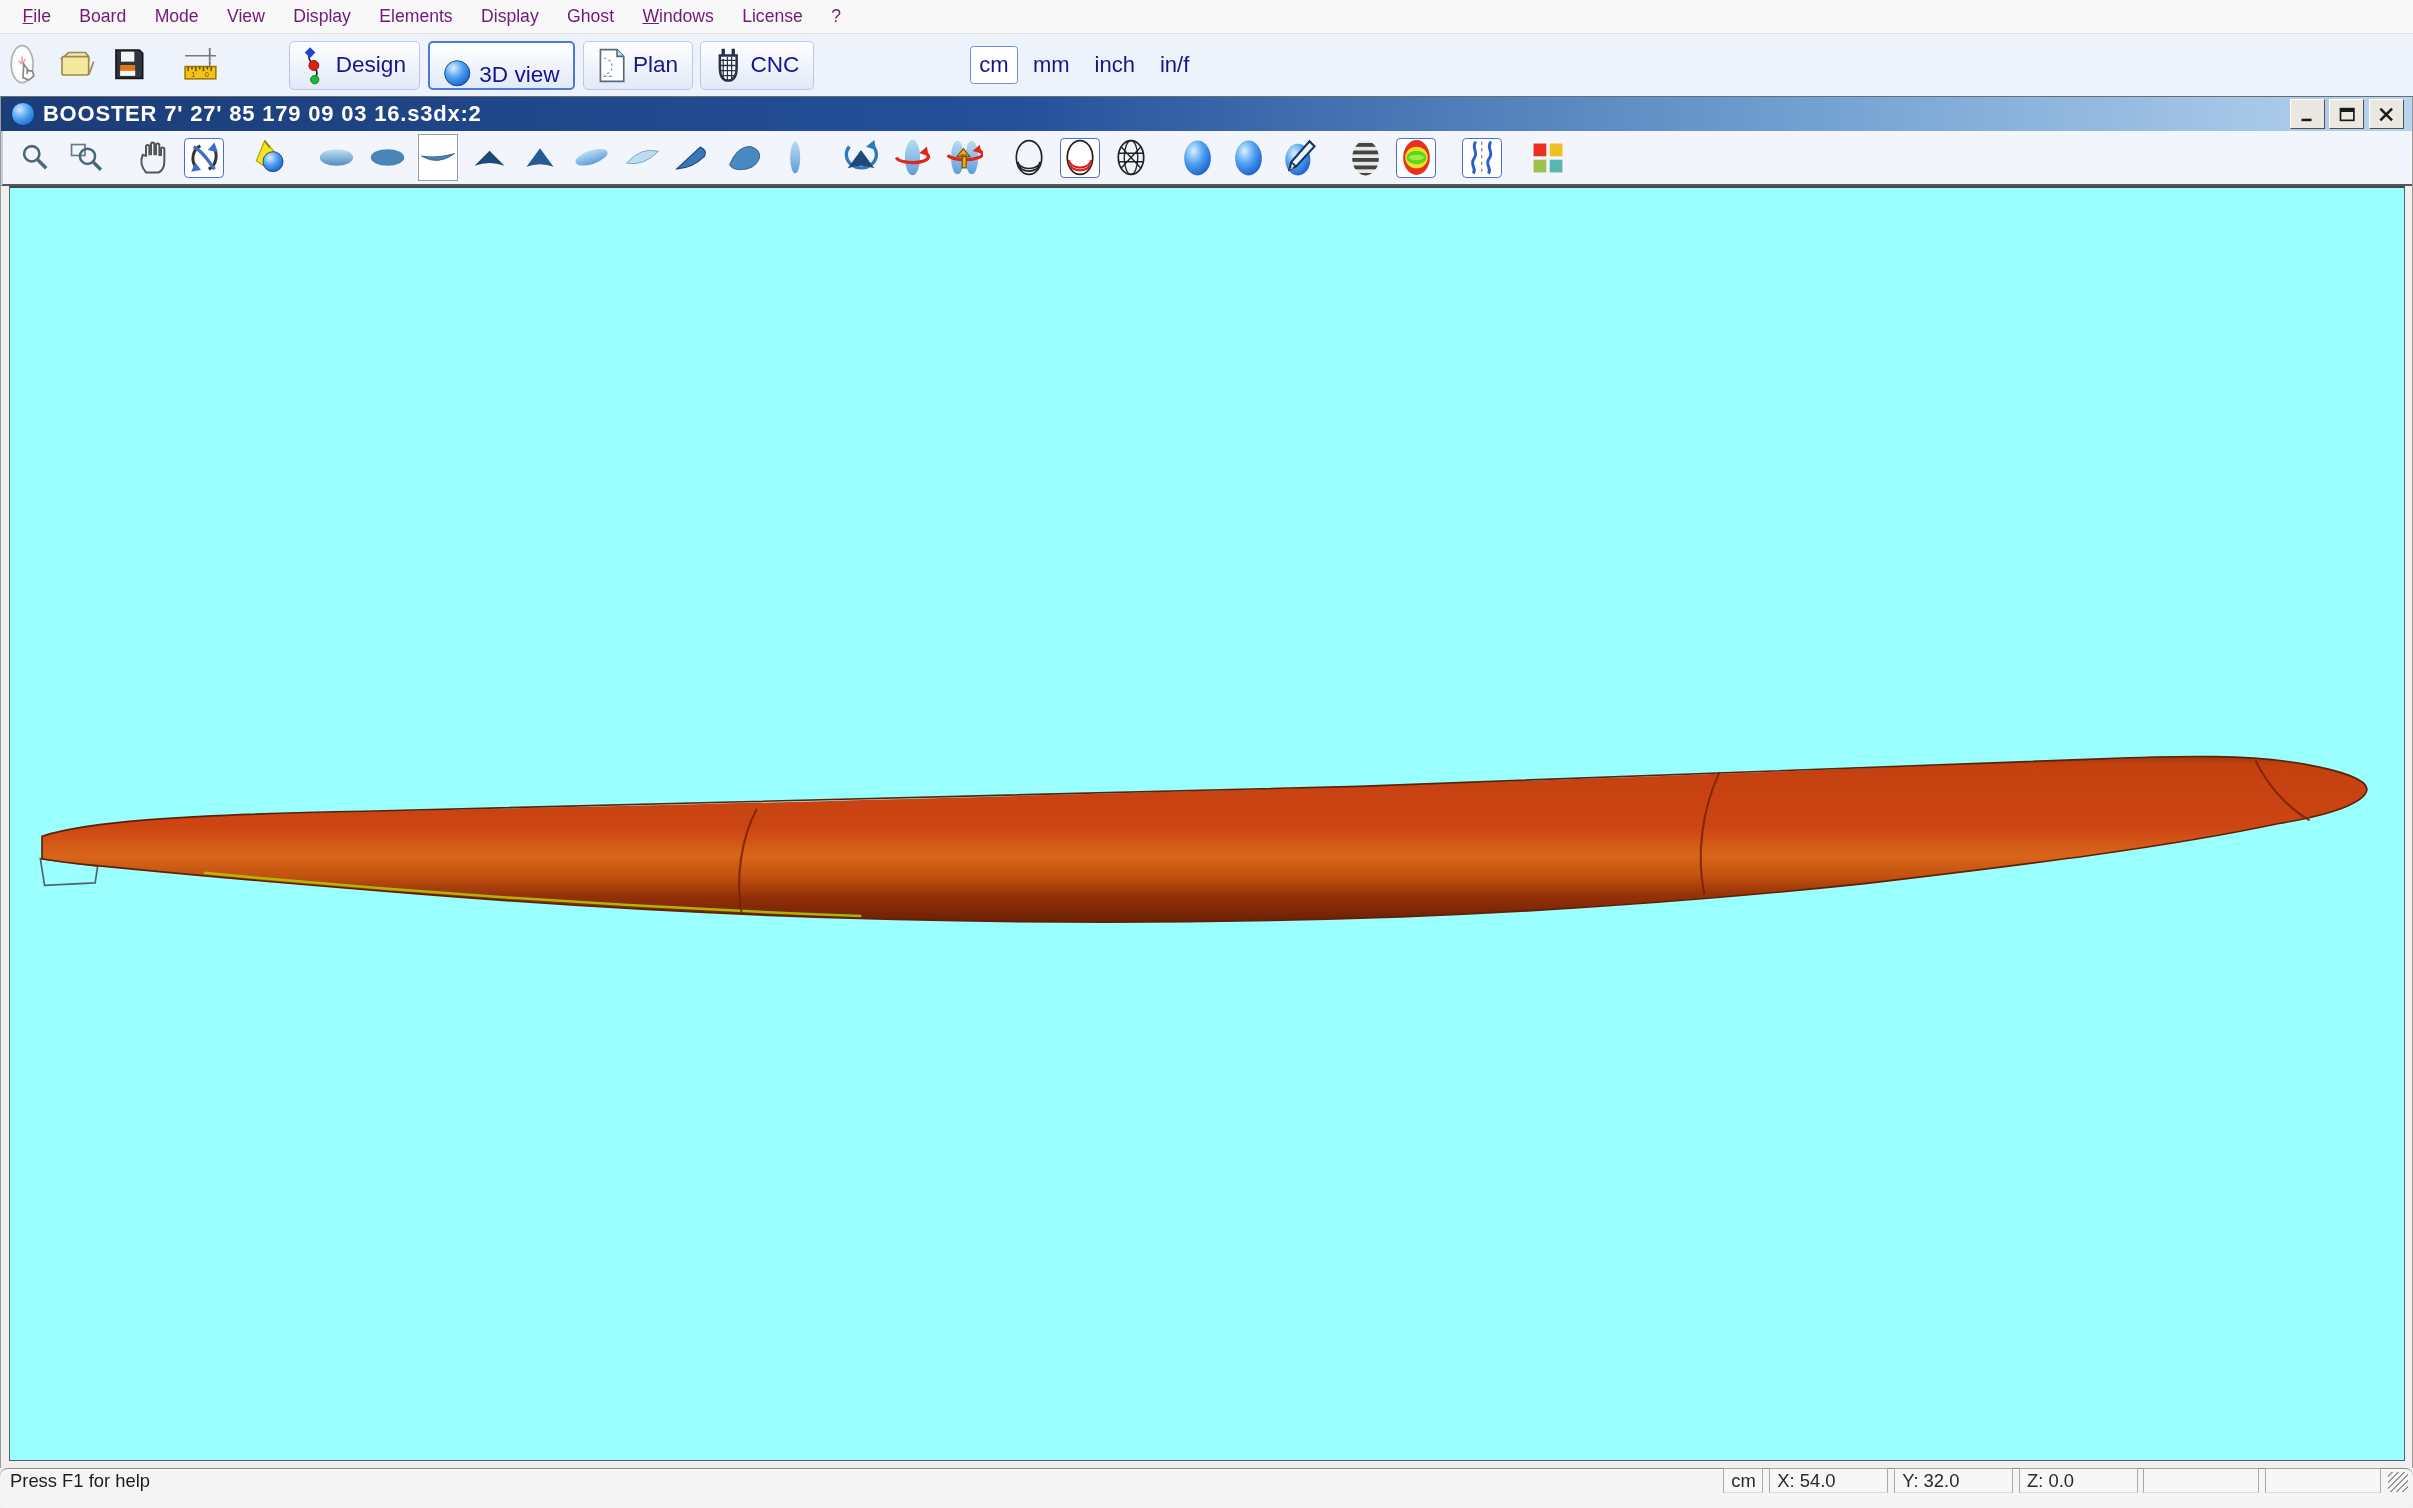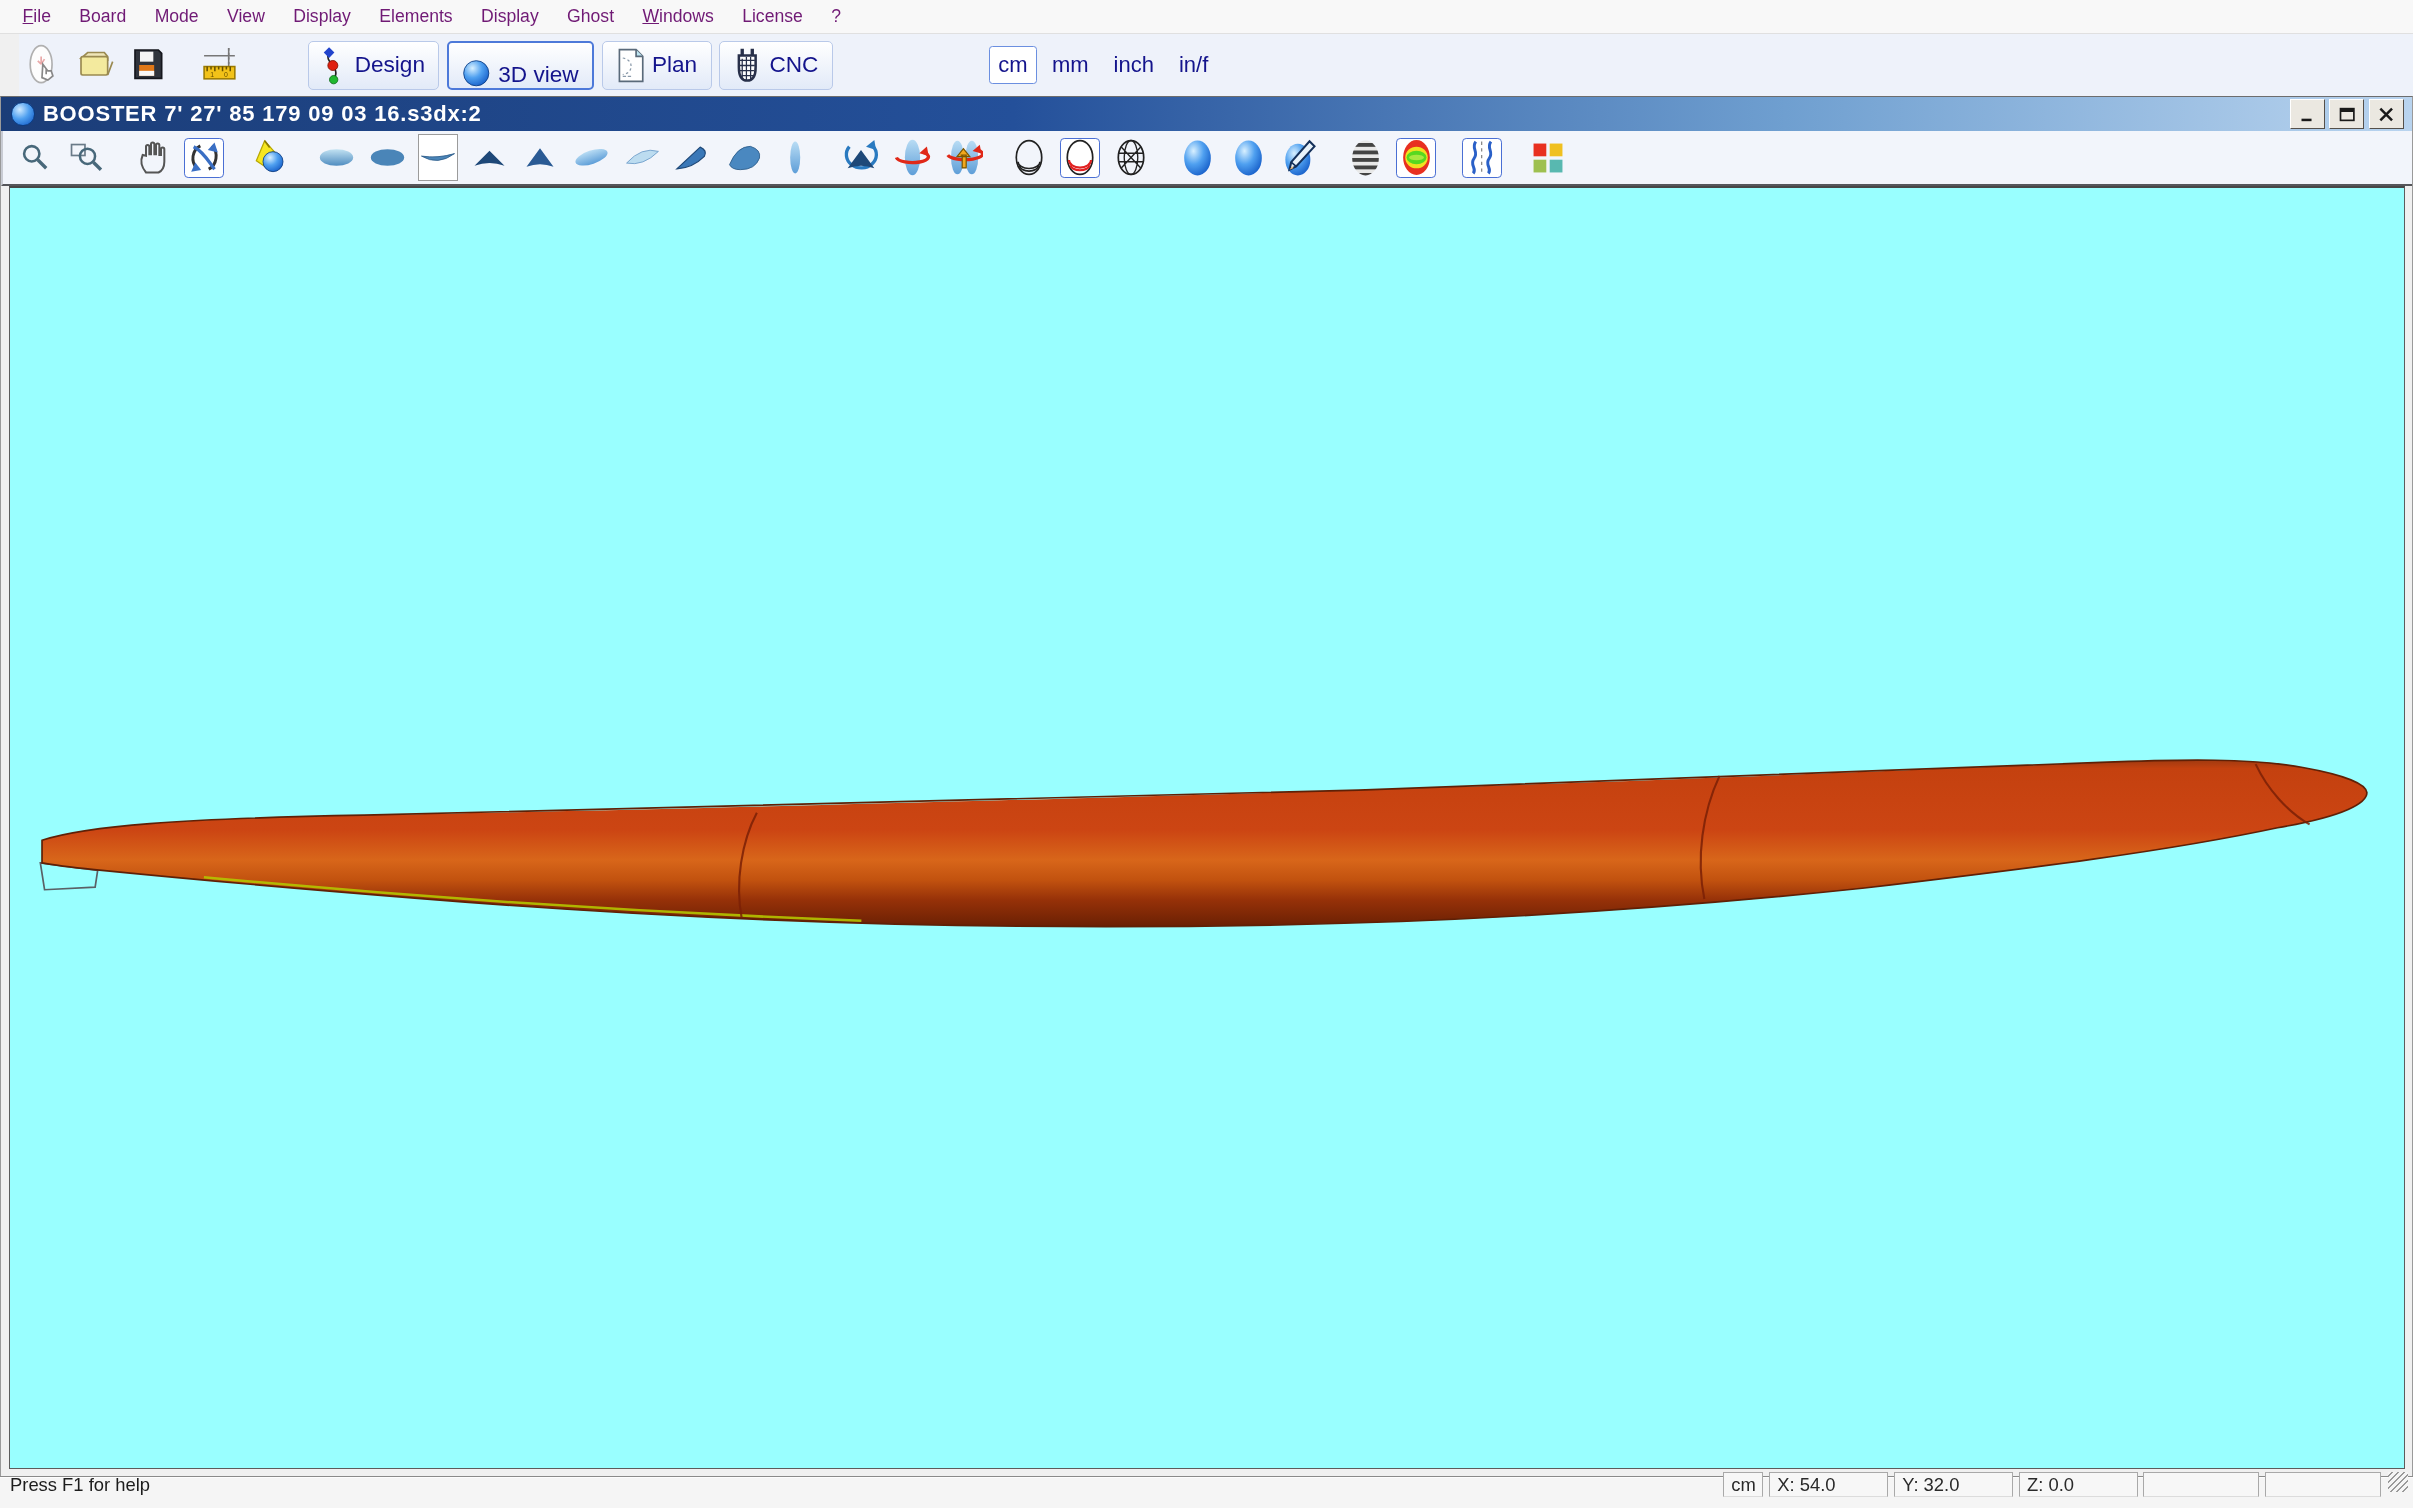--- a/index.html
+++ b/index.html
@@ -6,21 +6,21 @@
   html,body { width:2413px; height:1508px; overflow:hidden; }
   body { font-family:"Liberation Sans", sans-serif; background:#f0f0f0; }
   .app { width:2413px; height:1508px; display:flex; flex-direction:column; background:#f0f0f0; }
 
   
   .menubar { height:34px; background:#f8f8f8; display:flex; align-items:center; padding-left:8.4px; border-bottom:0.8px solid #e0e0e0; }
   .menu-item { display:inline-block; font-size:17.6px; color:#701a75; padding:3.4px 14.2px; cursor:default; }
   .menu-item.accel::first-letter { text-decoration:underline; }
 
   
-  .toolbar1 { height:62px; background:#eef2fa; display:flex; align-items:center; padding-left:5px;margin-left:19px; }
+  .toolbar1 { height:62px; background:#eef2fa; display:flex; align-items:center; padding-left:5px; }
   .tool-ico { width:40px; height:44px; display:flex; align-items:center; justify-content:center; margin-right:11.7px; }
   .tool-ico.pre-gap { margin-left:22px; }
   .mode-btn { height:49px; display:flex; align-items:center; gap:7.5px; padding:0 13.4px; margin-left:7.5px;
               background:linear-gradient(#ffffff,#e2eaf8); border:1.7px solid #b9c9e9; border-radius:5px;
               color:#14148c; font-size:22.6px; }
   .mode-btn.first { margin-left:55px; }
   .mode-btn.selected { border:2.5px solid #4d79d9;align-items:flex-end; }
   .units { display:flex; align-items:center; margin-left:156px; gap:5px; }
   .unit { font-size:22px; color:#14148c; padding:6.7px 10px; }
   .unit.selected { background:#ffffff; border:1.7px solid #6b8fe0; border-radius:3.4px; padding:5px 8.4px; }
@@ -46,22 +46,22 @@
   .vico.gap { margin-left:15px; }
   .vico.sel { background:#ffffff; border:1.7px solid #4a6fd4; border-radius:4.2px; }
   .vico.sel-w { background:#ffffff; border:0.8px solid #9b9b9b; height:47px; }
 
   
   .canvas-row { flex:1; padding:0 7.5px 7.5px 7.5px; background:#f0f0f0; display:flex; }
   .canvas { flex:1; background:#99ffff; border:1.7px solid #5c5c5c; border-top:2.5px solid #474747; position:relative; overflow:hidden; }
   .canvas svg.scene { position:absolute; left:0; top:0; width:100%; height:100%; }
 
   
-  .statusbar { height:32px; background:#f5f5f5; border-top:0.8px solid #8a8a8a; box-shadow:inset 0 0.8px 0 #ffffff;
-               display:flex; align-items:center; padding:0 5px 16px 10px; font-size:18.4px; color:#1d1d1d; }
+  .statusbar { height:40px; background:#f5f5f5; border-top:0.8px solid #8a8a8a; box-shadow:inset 0 0.8px 0 #ffffff;
+               display:flex; align-items:center; padding:0 5px 16px 10px; font-size:18.4px; color:#1d1d1d;border-radius:8px; }
   .sb-help { flex:1; }
   .sb-field { height:25px; border:0.8px solid #a9a9a9; border-bottom-color:#dcdcdc; background:#f7f7f7;
               display:flex; align-items:center; padding:0 7.5px; margin-left:5.9px; color:#2a2a2a; white-space:nowrap; overflow:hidden; }
   .sb-unit { width:40px; }
   .sb-coord { width:119px; }
   .sb-empty { width:116px; }
   .sb-grip { width:20px; height:20px; margin-left:6.7px; align-self:flex-end;
              background:repeating-linear-gradient(135deg,#f5f5f5 0 2.5px,#9a9a9a 2.5px 4.2px); }
 </style>
 </head>

